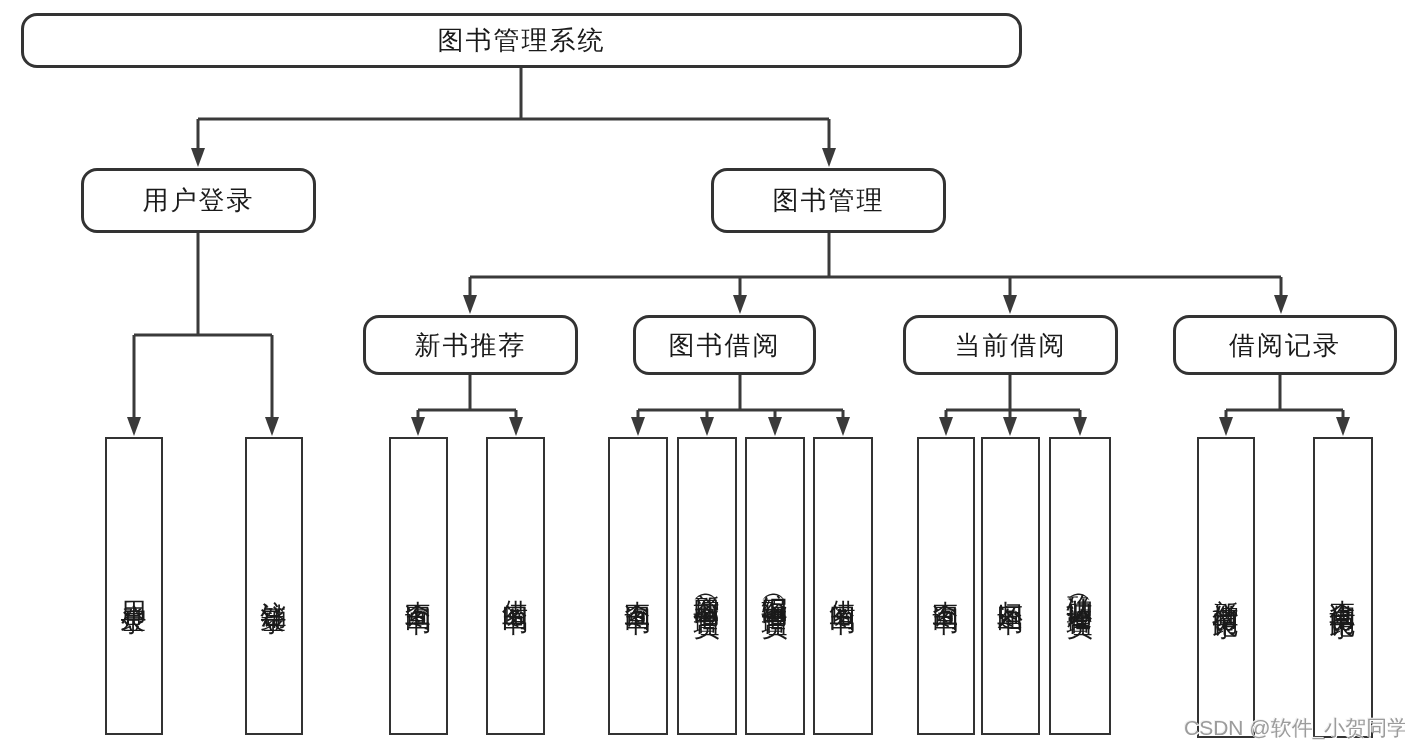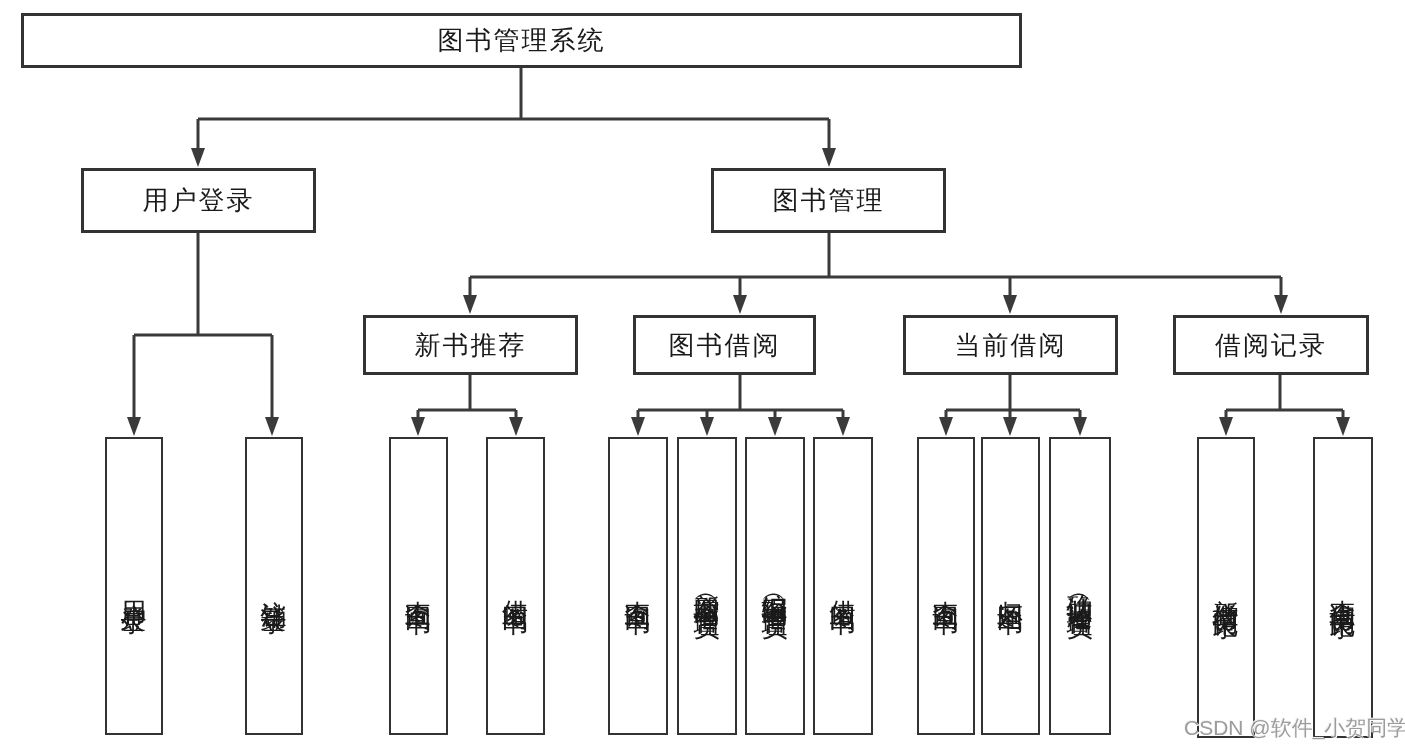--- a/index.html
+++ b/index.html
@@ -7,21 +7,21 @@
     position:relative;width:1405px;height:747px;background:#ffffff;overflow:hidden;
     font-family:"Liberation Sans",sans-serif;color:#1a1a1a;
   }
   #connectors{position:absolute;left:0;top:0;width:1405px;height:747px;}
   #connectors path{stroke:#3a3a3a;stroke-width:3;fill:none;}
   #connectors polygon{fill:#3a3a3a;stroke:none;}
   .node{
     position:absolute;box-sizing:border-box;background:#ffffff;
     border:3px solid #333333;display:flex;align-items:center;justify-content:center;
   }
-  .h-node{font-size:26px;letter-spacing:2px;white-space:nowrap;}
+  .h-node{font-size:26px;letter-spacing:2px;white-space:nowrap;border-radius:16px;}
   .leaf{
     border-width:2px;
     writing-mode:vertical-rl;text-orientation:mixed;
     font-size:26px;letter-spacing:3px;line-height:1.0;
   }
   .root-node{border-width:3px;}
   #watermark{
     position:absolute;left:1184px;top:714px;z-index:5;
     font-size:21px;color:#9c9c9c;white-space:nowrap;
     text-shadow:1px 1px 0 #ffffff, -1px -1px 0 #f2f2f2;
@@ -88,21 +88,21 @@
 
   <div class="node h-node" style="left:363px;top:315px;width:215px;height:60px;">
     <span>新书推荐</span>
   </div>
   <div class="node h-node" style="left:633px;top:315px;width:183px;height:60px;">
     <span>图书借阅</span>
   </div>
   <div class="node h-node" style="left:903px;top:315px;width:215px;height:60px;">
     <span>当前借阅</span>
   </div>
-  <div class="node h-node" style="left:1173px;top:315px;width:196px;height:60px;">
+  <div class="node h-node" style="left:1173px;top:315px;width:224px;height:60px;">
     <span>借阅记录</span>
   </div>
 
   <div class="node leaf" style="left:105px;top:437px;width:58px;height:298px;">
     <span>用户登录</span>
   </div>
   <div class="node leaf" style="left:245px;top:437px;width:58px;height:298px;">
     <span>注销登录</span>
   </div>
 

